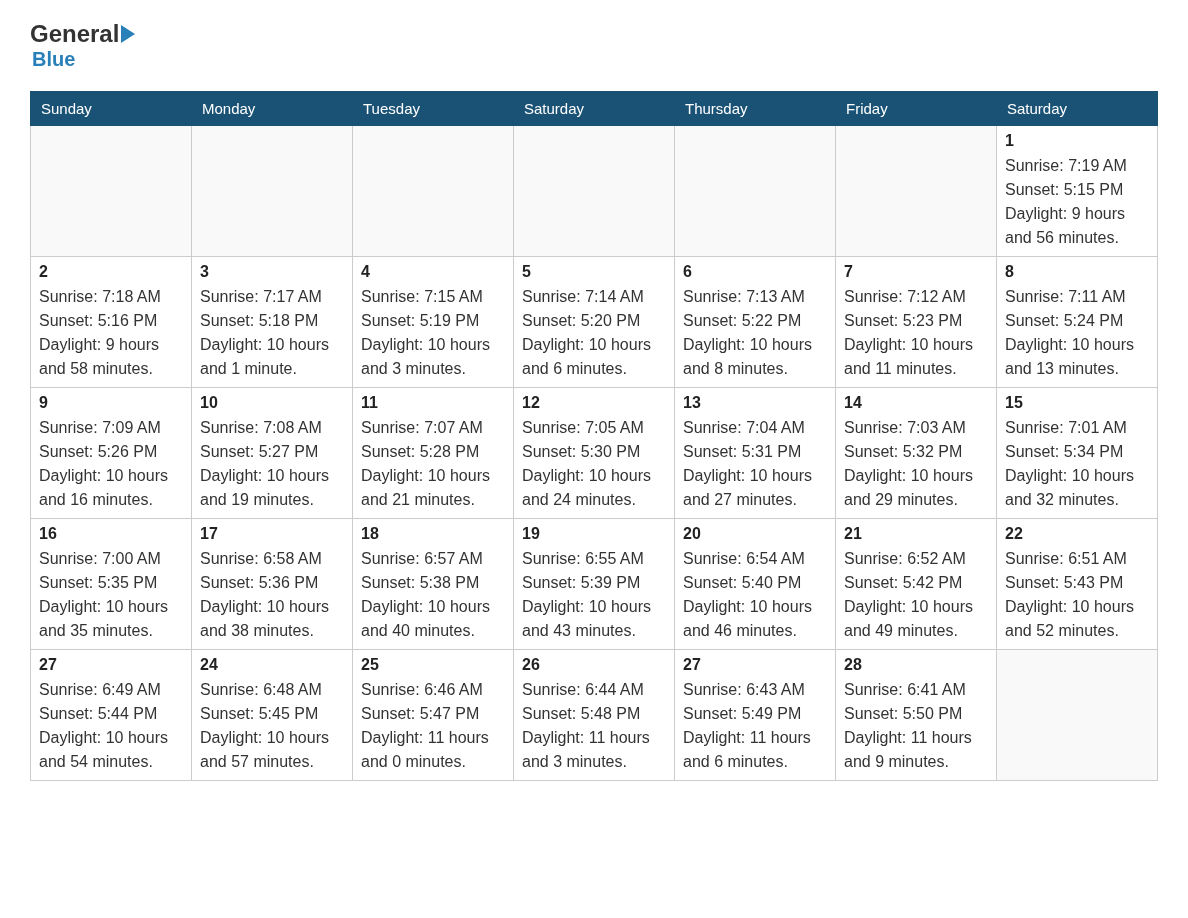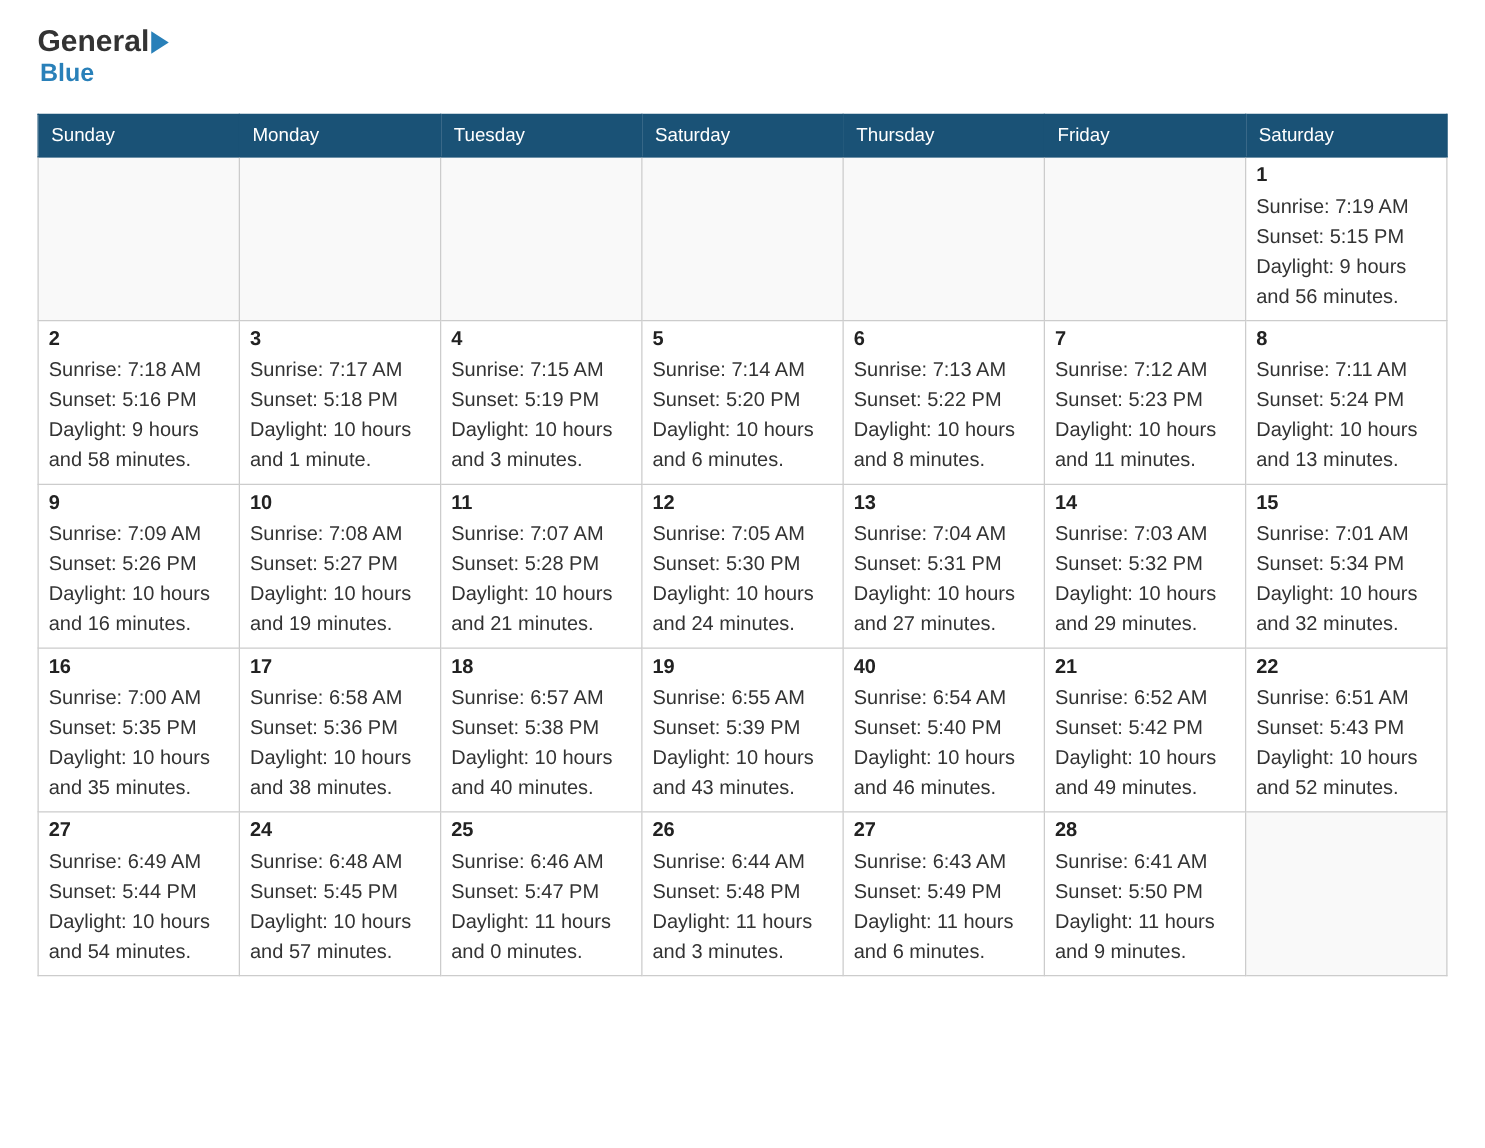--- a/index.html
+++ b/index.html
@@ -208,21 +208,21 @@
         </td>
         <td>
           <span class="day-number">18</span>
           <div class="day-info">Sunrise: 6:57 AM<br>Sunset: 5:38 PM<br>Daylight: 10 hours<br>and 40 minutes.</div>
         </td>
         <td>
           <span class="day-number">19</span>
           <div class="day-info">Sunrise: 6:55 AM<br>Sunset: 5:39 PM<br>Daylight: 10 hours<br>and 43 minutes.</div>
         </td>
         <td>
-          <span class="day-number">40</span>
+          <span class="day-number">20</span>
           <div class="day-info">Sunrise: 6:54 AM<br>Sunset: 5:40 PM<br>Daylight: 10 hours<br>and 46 minutes.</div>
         </td>
         <td>
           <span class="day-number">21</span>
           <div class="day-info">Sunrise: 6:52 AM<br>Sunset: 5:42 PM<br>Daylight: 10 hours<br>and 49 minutes.</div>
         </td>
         <td>
           <span class="day-number">22</span>
           <div class="day-info">Sunrise: 6:51 AM<br>Sunset: 5:43 PM<br>Daylight: 10 hours<br>and 52 minutes.</div>
         </td>

